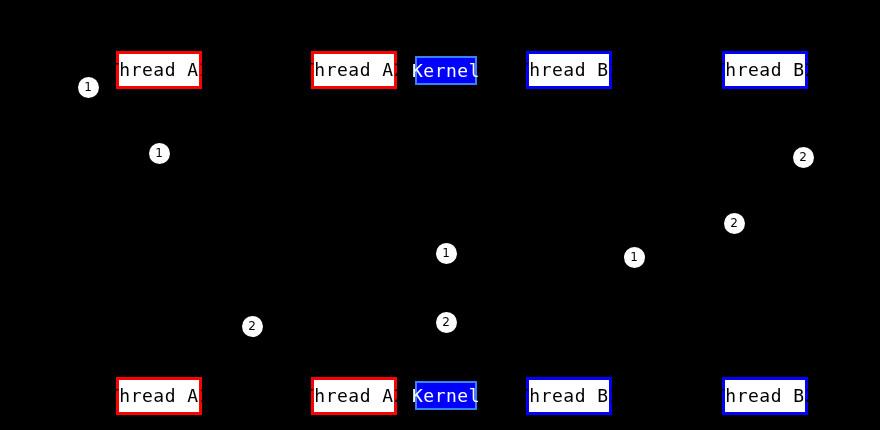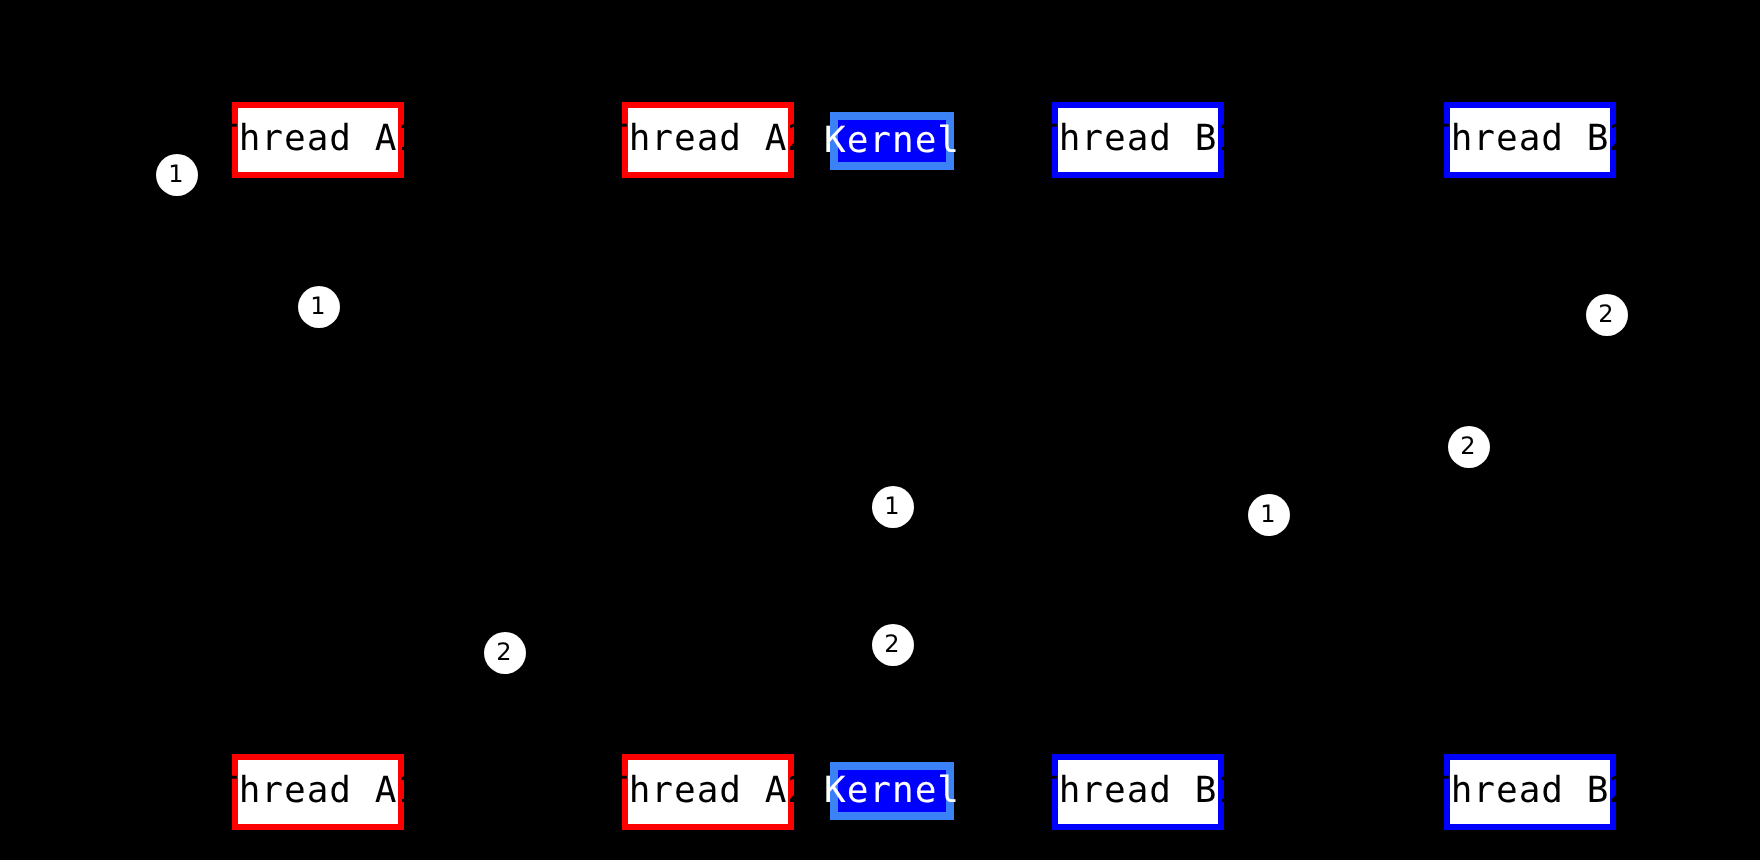--- a/index.html
+++ b/index.html
@@ -36,21 +36,21 @@
     color: #000000;
   }
   .participant.blue {
     background: #FFFFFF;
     border: 3px solid #0000FF;
     color: #000000;
     margin-left: 32px;
   }
   .participant.filled {
     background: #0000FF;
-    border: 4px solid #3b82f6;
+    border: 2px solid #3b82f6;
     color: #FFFFFF;
   }
   
   .lifeline {
     position: absolute;
     width: 1px;
     background: #000000;
     border-left: 1px dashed #000000;
   }
   

